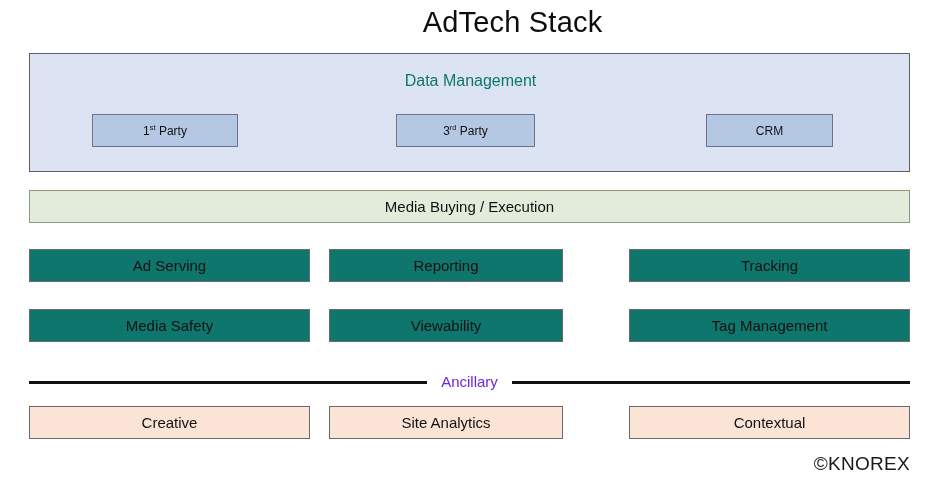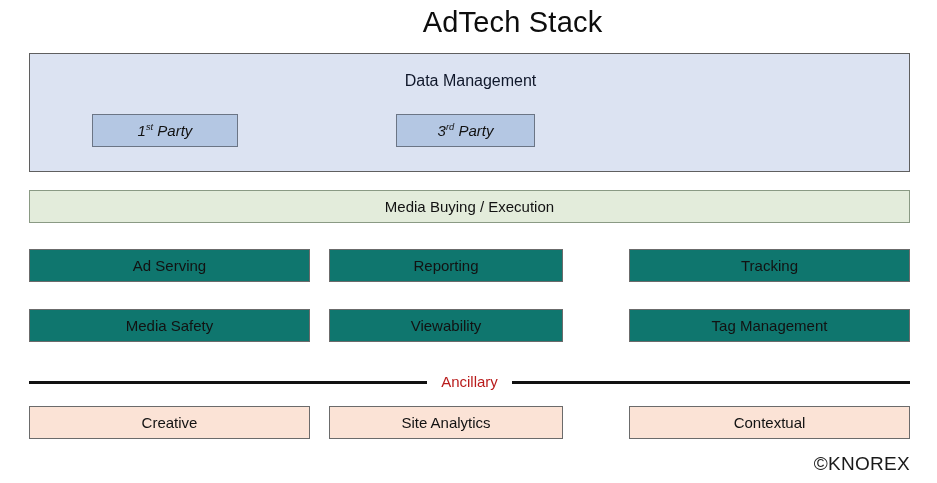--- a/index.html
+++ b/index.html
@@ -61,30 +61,29 @@
     border: 1.5px solid #5f5f5f;
     display: block;
   }
   .group-dm-label {
     position: absolute;
     left: 0;
     top: 18px;
     width: 881px;
     text-align: center;
     font-size: 16px;
-    color: #0f172a;
+    color: #0f766e;
   }
 
   .dm-chip {
     height: 33px;
     top: 114px;
     background: #b4c7e3;
     border: 1.5px solid #6b7585;
-    font-size: 15px;
-    font-style: italic;
+    font-size: 12px;
   }
   .dm-chip-1 { left: 92px;  width: 146px; }
   .dm-chip-2 { left: 396px; width: 139px; }
   .dm-chip-3 { left: 706px; width: 127px; }
 
   sup {
     font-size: 0.62em;
     vertical-align: super;
     line-height: 0;
   }
@@ -132,21 +131,21 @@
   }
   .divider .rule {
     flex: 1 1 auto;
     height: 3px;
     background: #111111;
   }
   .divider .divider-label {
     flex: 0 0 auto;
     padding: 0 14px;
     font-size: 15px;
-    color: #b91c1c;
+    color: #6d28d9;
     white-space: nowrap;
     transform: translateY(-1px);
   }
 
   
   .footer {
     position: absolute;
     right: 27px;
     bottom: 8px;
     font-size: 19px;
@@ -168,20 +167,23 @@
   </div>
 
   <div class="box dm-chip dm-chip-1">
     <span><span>1</span><sup>st</sup><span> Party</span></span>
   </div>
 
   <div class="box dm-chip dm-chip-2">
     <span><span>3</span><sup>rd</sup><span> Party</span></span>
   </div>
 
+  <div class="box dm-chip dm-chip-3">
+    <span>CRM</span>
+  </div>
 
   <div class="box band-green">
     <span>Media Buying / Execution</span>
   </div>
 
   <div class="box row-h row-y1 col-1 fill-yellow">
     <span>Ad Serving</span>
   </div>
   <div class="box row-h row-y1 col-2 fill-yellow">
     <span>Reporting</span>

